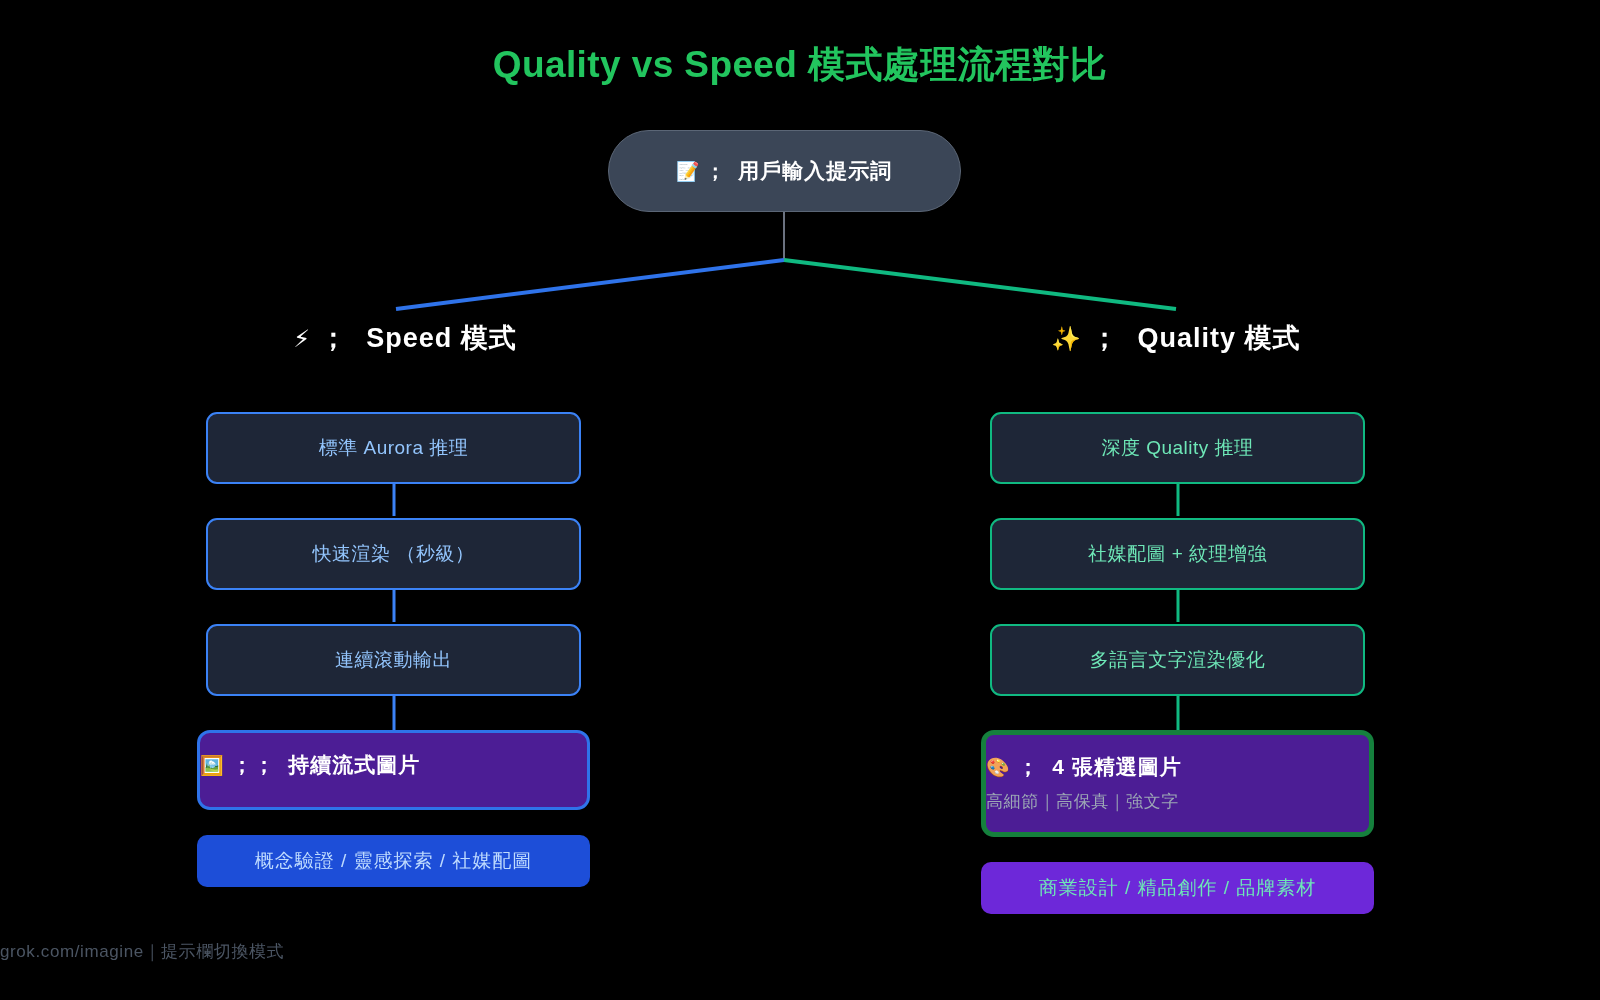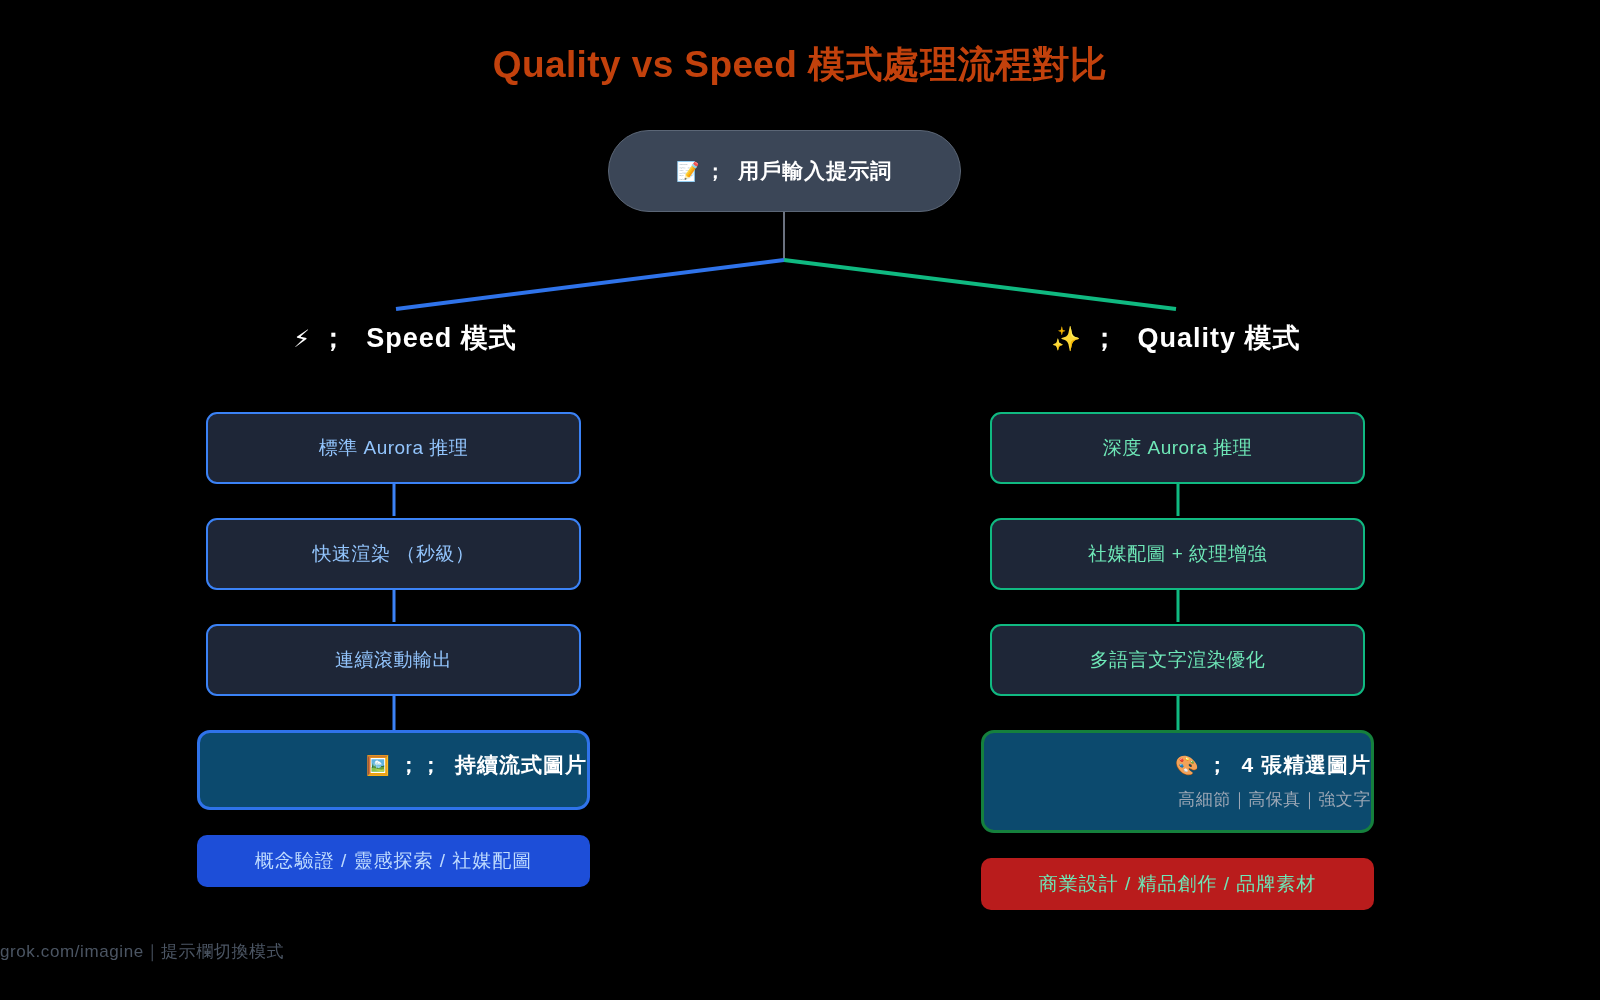--- a/index.html
+++ b/index.html
@@ -21,21 +21,21 @@
 
   
   .title {
     position: absolute;
     top: 40px;
     left: 0;
     width: 1600px;
     text-align: center;
     font-size: 37px;
     font-weight: bold;
-    color: #c2410c;
+    color: #22c55e;
     letter-spacing: 0.4px;
     white-space: nowrap;
   }
 
   
   .root-node {
     position: absolute;
     left: 608px;
     top: 130px;
     width: 353px;
@@ -119,26 +119,26 @@
   
   .step.pre-result::after { height: 62px; }
 
   
   .result {
     position: relative;
     width: 393px;
     margin-left: -9px;
     padding: 18px 0 19px;
     border-radius: 13px;
-    background: #0c4a6e;
-    text-align: right;
+    background: #4c1d95;
+    text-align: left;
     margin-top: 12px;
   }
   .col-blue  .result { border: 3px solid #2f73ea; }
-  .col-green .result { border: 3px solid #15803d; padding-left: 20px; }
+  .col-green .result { border: 5px solid #15803d; }
 
   .result-title {
     font-size: 21px;
     font-weight: bold;
     color: #ffffff;
     letter-spacing: 1px;
     white-space: nowrap;
     margin-bottom: 9px;
   }
   .result-title .emj { font-size: 19px; }
@@ -158,21 +158,21 @@
     height: 52px;
     border-radius: 10px;
     display: flex;
     align-items: center;
     justify-content: center;
     font-size: 19px;
     letter-spacing: 1px;
     white-space: nowrap;
   }
   .col-blue  .tag { background: #1d4ed8; color: #bfdbfe; }
-  .col-green .tag { background: #b91c1c; color: #6ee7b7; }
+  .col-green .tag { background: #6d28d9; color: #6ee7b7; }
 
   
   .footer {
     position: absolute;
     left: 0;
     top: 940px;
     width: 1600px;
     font-size: 17px;
     color: #4b5563;
     letter-spacing: 0.6px;
@@ -219,21 +219,21 @@
         <span class="emj">🖼️</span>
         <span class="sep">；；</span>
         <span>持續流式圖片</span>
       </div>
     </div>
 
     <div class="tag">概念驗證 / 靈感探索 / 社媒配圖</div>
   </div>
 
   <div class="column right col-green">
-    <div class="step">深度 Aurora 推理</div>
+    <div class="step">深度 Quality 推理</div>
     <div class="step">社媒配圖 + 紋理增強</div>
     <div class="step pre-result">多語言文字渲染優化</div>
 
     <div class="result">
       <div class="result-title">
         <span class="emj">🎨</span>
         <span class="sep">；</span>
         <span>4 張精選圖片</span>
       </div>
       <div class="result-sub">高細節｜高保真｜強文字</div>

